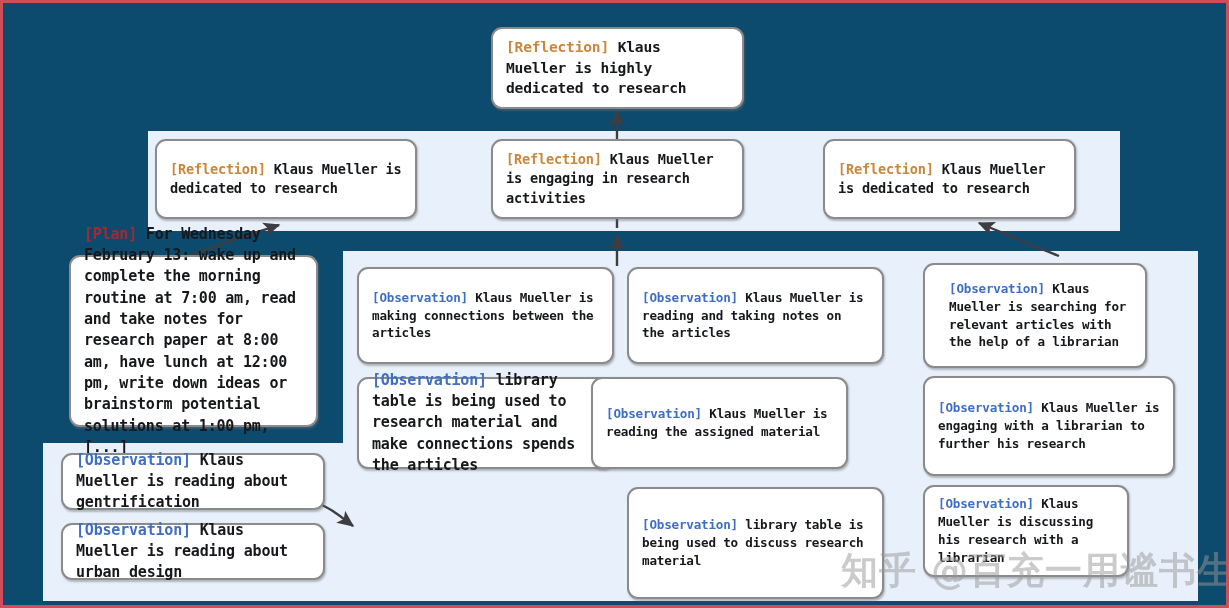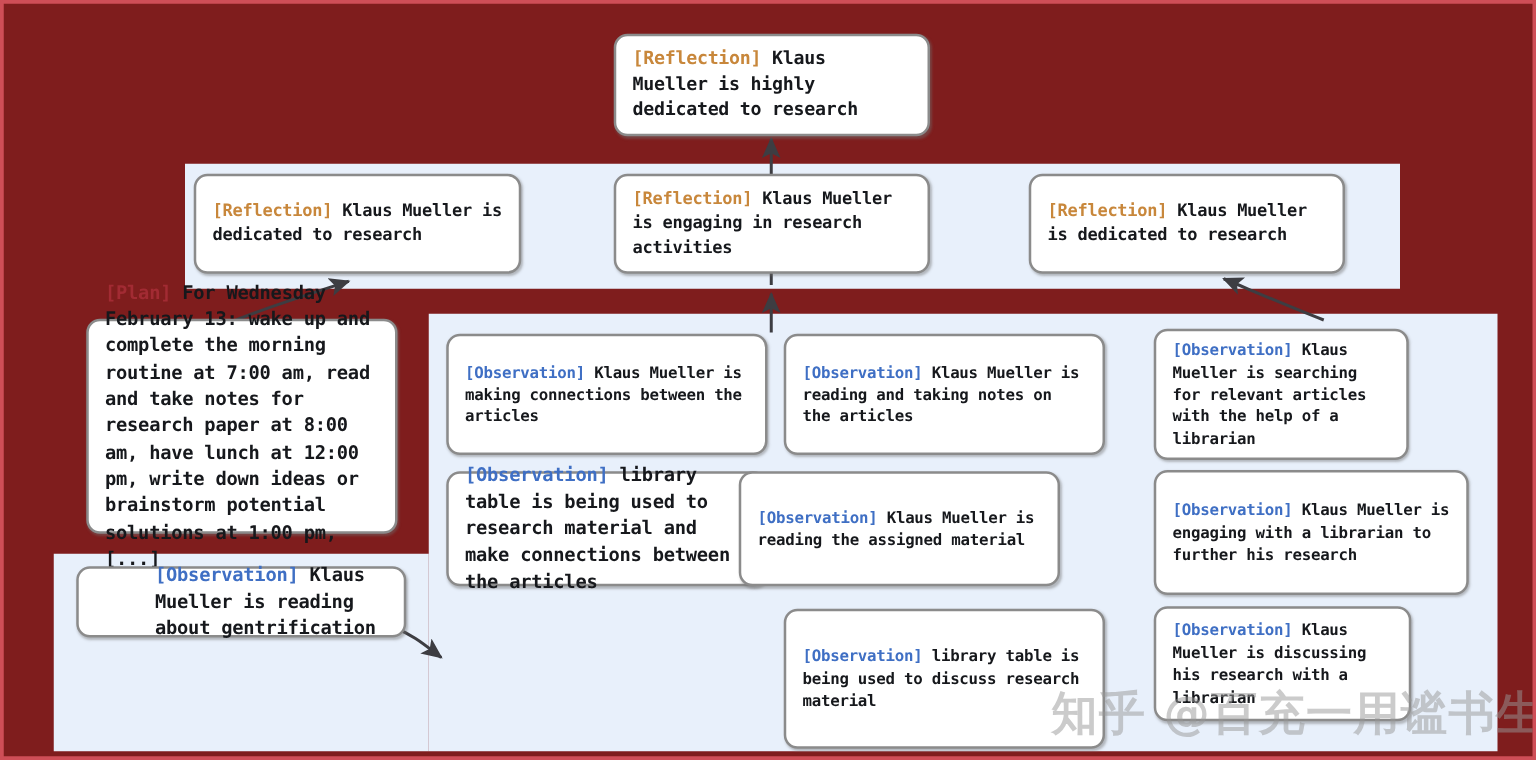--- a/index.html
+++ b/index.html
@@ -4,21 +4,21 @@
 <style>
   html, body {
     margin: 0;
     padding: 0;
     background: #ffffff;
   }
   #frame {
     position: relative;
     width: 1229px;
     height: 608px;
-    background: #7f1d1d;
+    background: #0c4a6e;
     border: 3px solid #cf4e57;
     box-sizing: border-box;
     overflow: hidden;
     font-family: "DejaVu Sans Mono", "Liberation Mono", monospace;
   }
   .panel {
     position: absolute;
     background: #e8f0fb;
     box-sizing: border-box;
   }
@@ -113,47 +113,50 @@
   </div>
 
   <div class="node" style="left:820px; top:136px; width:253px; height:80px;">
     <span class="txt fs14"><span class="tag tag-reflection">[Reflection]</span><span> Klaus Mueller is dedicated to research</span></span>
   </div>
 
   <div class="node" style="left:66px; top:252px; width:249px; height:172px;">
     <span class="txt fs11"><span class="tag tag-plan">[Plan]</span><span> For Wednesday February 13: wake up and complete the morning routine at 7:00 am, read and take notes for research paper at 8:00 am, have lunch at 12:00 pm, write down ideas or brainstorm potential solutions at 1:00 pm, [...]</span></span>
   </div>
 
-  <div class="node" style="left:58px; top:450px; width:264px; height:57px;padding-left:48px;">
+  <div class="node" style="left:58px; top:450px; width:264px; height:57px;">
     <span class="txt fs11"><span class="tag tag-observation">[Observation]</span><span> Klaus Mueller is reading about gentrification</span></span>
   </div>
 
+  <div class="node" style="left:58px; top:520px; width:264px; height:57px;">
+    <span class="txt fs11"><span class="tag tag-observation">[Observation]</span><span> Klaus Mueller is reading about urban design</span></span>
+  </div>
 
   <div class="node" style="left:354px; top:264px; width:257px; height:97px;">
     <span class="txt fs13"><span class="tag tag-observation">[Observation]</span><span> Klaus Mueller is making connections between the articles</span></span>
   </div>
 
   <div class="node" style="left:354px; top:374px; width:257px; height:92px;">
-    <span class="txt fs11"><span class="tag tag-observation">[Observation]</span><span> library table is being used to research material and make connections between the articles</span></span>
+    <span class="txt fs11"><span class="tag tag-observation">[Observation]</span><span> library table is being used to research material and make connections spends the articles</span></span>
   </div>
 
 
   <div class="node" style="left:624px; top:264px; width:257px; height:97px;">
     <span class="txt fs13"><span class="tag tag-observation">[Observation]</span><span> Klaus Mueller is reading and taking notes on the articles</span></span>
   </div>
 
   <div class="node" style="left:588px; top:374px; width:257px; height:92px;">
     <span class="txt fs13"><span class="tag tag-observation">[Observation]</span><span> Klaus Mueller is reading the assigned material</span></span>
   </div>
 
   <div class="node" style="left:624px; top:484px; width:257px; height:112px;">
     <span class="txt fs13"><span class="tag tag-observation">[Observation]</span><span> library table is being used to discuss research material</span></span>
   </div>
 
-  <div class="node" style="left:920px; top:260px; width:204px; height:105px;">
+  <div class="node" style="left:920px; top:260px; width:224px; height:105px;padding-left:11px;">
     <span class="txt fs13"><span class="tag tag-observation">[Observation]</span><span> Klaus Mueller is searching for relevant articles with the help of a librarian</span></span>
   </div>
 
   <div class="node" style="left:920px; top:373px; width:252px; height:100px;">
     <span class="txt fs13"><span class="tag tag-observation">[Observation]</span><span> Klaus Mueller is engaging with a librarian to further his research</span></span>
   </div>
 
   <div class="node" style="left:920px; top:482px; width:206px; height:92px;">
     <span class="txt fs13"><span class="tag tag-observation">[Observation]</span><span> Klaus Mueller is discussing his research with a librarian</span></span>
   </div>

